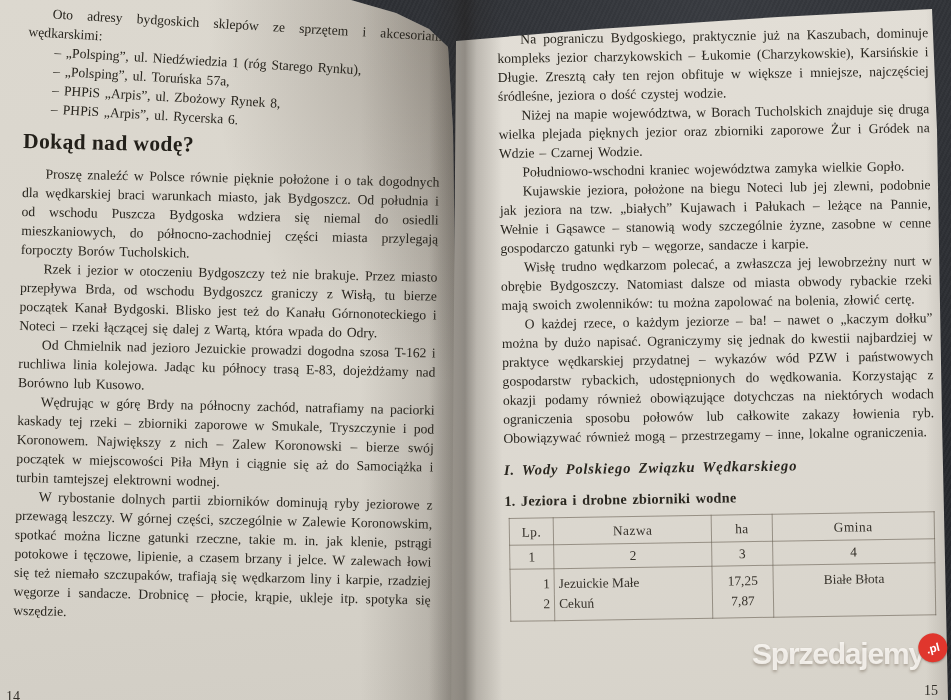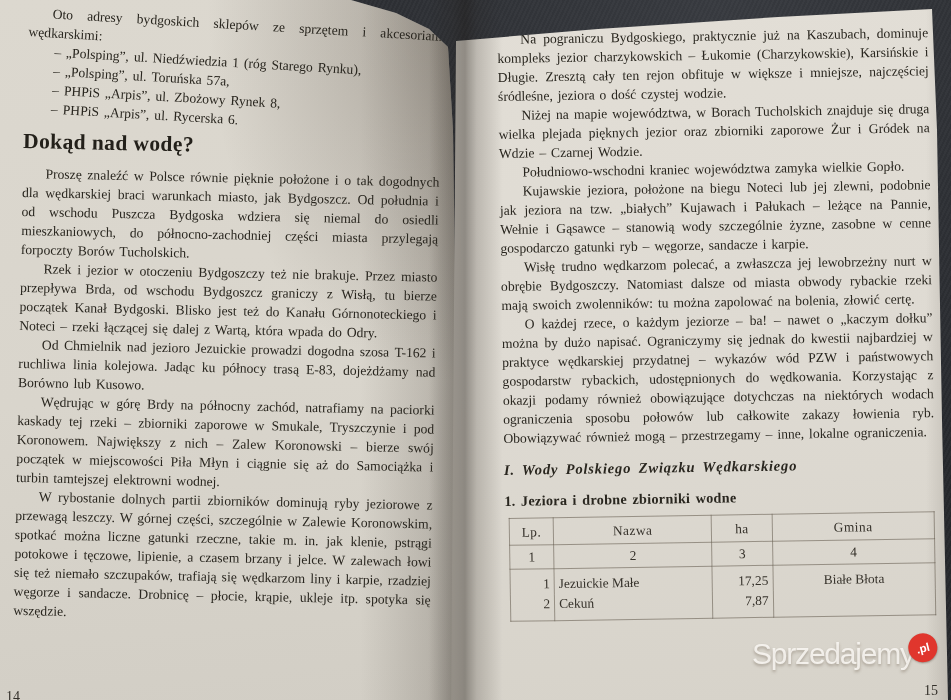--- a/index.html
+++ b/index.html
@@ -52,26 +52,26 @@
   table.lakes{border-collapse:collapse;width:426px;margin-left:4px;color:#35312a;font-size:13.4px;}
   table.lakes th, table.lakes td{border:1px solid rgba(95,86,72,0.55);font-weight:normal;padding:2px 4px;}
   table.lakes thead th{height:22px;letter-spacing:0.5px;text-align:center;}
   table.lakes .numrow td{height:19px;text-align:center;}
   table.lakes tbody.data td{border-top:none;border-bottom:none;padding:1px 4px;line-height:18px;}
   table.lakes tbody.data tr.first td{padding-top:6px;}
   table.lakes tbody.data tr.last td{border-bottom:1px solid rgba(95,86,72,0.55);padding-bottom:7px;}
   .col-lp{width:44px;} .col-nazwa{width:158px;} .col-ha{width:60px;} .col-gmina{width:162px;}
   td.lp{text-align:right;padding-right:14px;}
   td.nazwa{padding-left:26px;}
-  td.ha{text-align:right;padding-right:13px;}
+  td.ha{text-align:center;padding-right:13px;}
   td.gmina{text-align:center;}
   
   .watermark{position:absolute;left:752px;top:637px;pointer-events:none;display:flex;align-items:center;}
   .wm-text{
-    font-family:"Liberation Sans","DejaVu Sans",sans-serif;font-weight:normal;
+    font-family:"Liberation Sans","DejaVu Sans",sans-serif;font-weight:bold;
     font-size:30px;letter-spacing:-1.2px;color:rgba(252,250,246,0.82);
     text-shadow:0 2px 3px rgba(110,98,82,0.45);
   }
   .wm-badge{
     width:29px;height:29px;border-radius:50%;background:#e0362d;
     color:#fff;font-family:"Liberation Sans","DejaVu Sans",sans-serif;font-weight:bold;font-size:11.5px;
     display:flex;align-items:center;justify-content:center;transform:rotate(-14deg) translateY(-7px);
     margin-left:-4px;box-shadow:0 1px 2px rgba(60,40,30,0.4);
   }
 </style>

